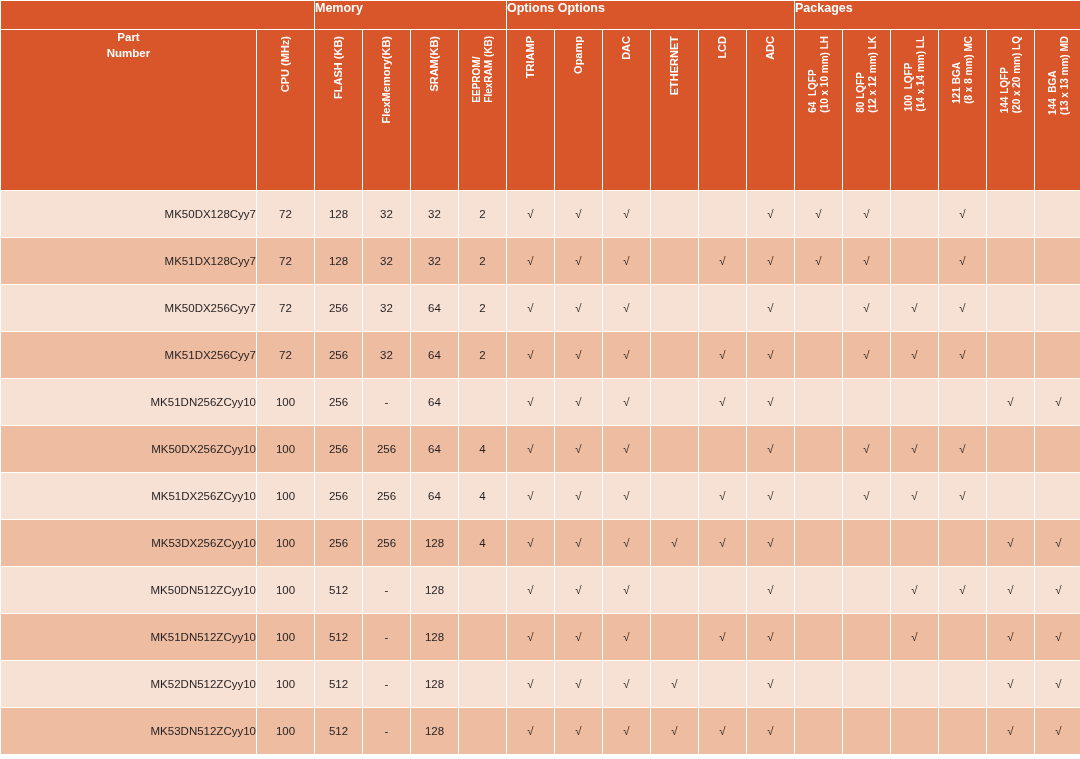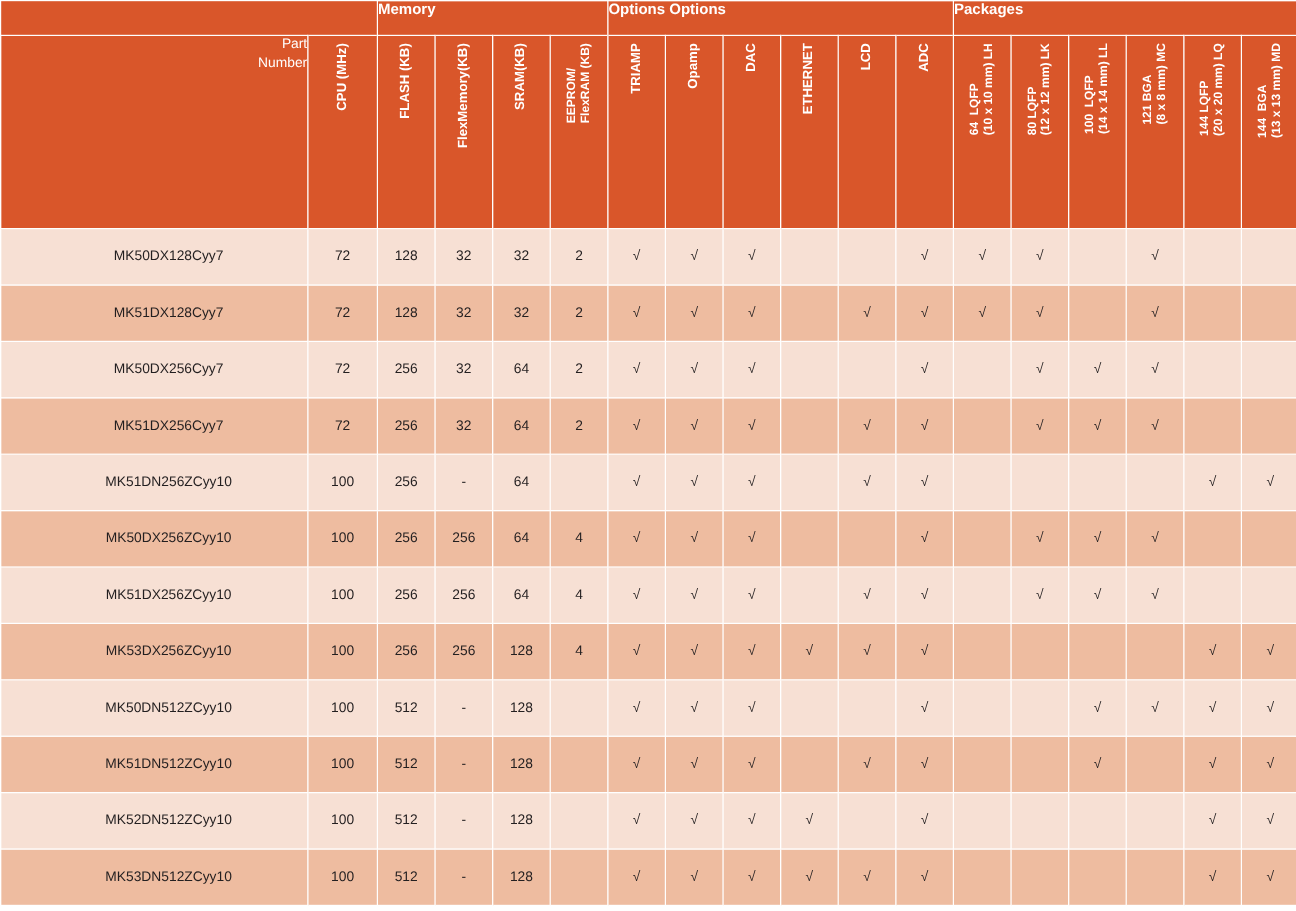--- a/index.html
+++ b/index.html
@@ -38,22 +38,22 @@
     border-bottom: none !important;
   }
   td.group-blank {
     border: none !important;
     background: #d9562a;
   }
   td.partnum-head {
     background: #d9562a;
     color: #ffffff;
     font-size: 11.5px;
-    font-weight: normal;
-    text-align: right;
+    font-weight: bold;
+    text-align: center;
     vertical-align: middle;
     padding: 0 0 0 8px;
     border: 1px solid #ffffff;
     line-height: 1.35;
   }
   td.vhead {
     background: #d9562a;
     color: #ffffff;
     border: 1px solid #ffffff;
     height: 160px;
@@ -78,21 +78,21 @@
   
   tr.data-row td {
     border: 1px solid #ffffff;
     height: 46px;
     font-size: 11.5px;
     text-align: center;
     color: #231f20;
     padding: 0;
   }
   tr.data-row td.part {
-    text-align: center;
+    text-align: right;
     padding-left: 24px;
     font-size: 11.5px;
   }
   tr.odd td { background: #f7e0d4; }
   tr.even td { background: #eebca0; }
   .check { font-size: 13px; color: #231f20; }
   .footnote {
     font-size: 10.5px;
     color: #231f20;
     padding: 6px 0 0 4px;

